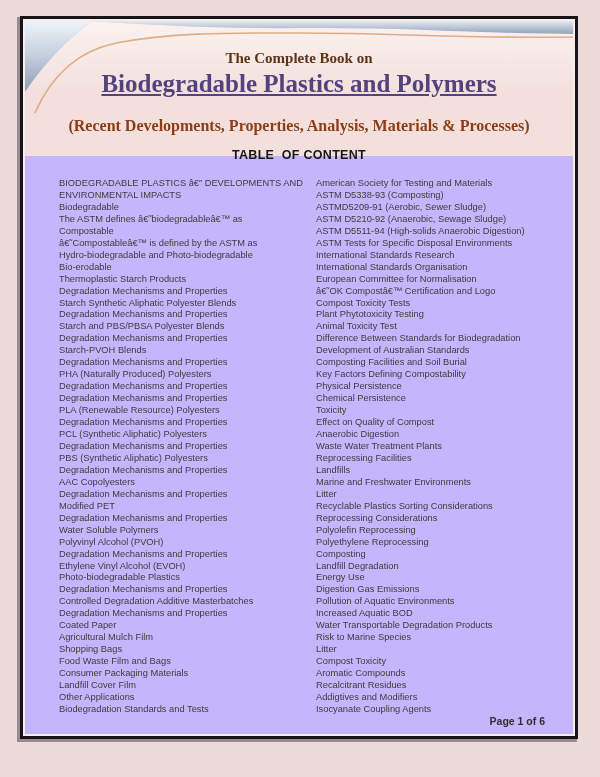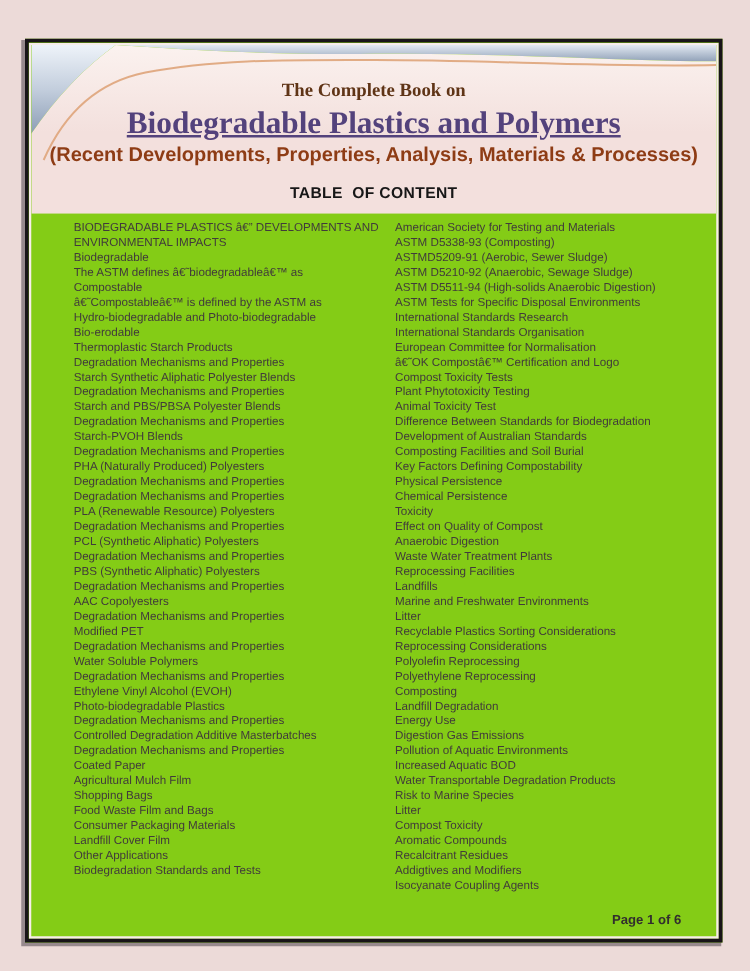--- a/index.html
+++ b/index.html
@@ -2,43 +2,43 @@
 <html><head>
 <meta charset="utf-8">
 <style>
   html,body{margin:0;padding:0;}
   body{
     width:600px;height:777px;position:relative;overflow:hidden;
     background:#ecdad8;
     font-family:"Liberation Sans",sans-serif;
   }
   .frame{
-    position:absolute;left:20px;top:31px;width:552px;height:717px;
+    position:absolute;left:20px;top:16px;width:552px;height:717px;
     border:3px solid #181418;
-    background:#84cc16;
+    background:#c4b5fd;
     box-shadow:-2px 2px 0 1px #97898d, inset 0 0 0 2px #f7ede9;
   }
   .frame-inner{position:absolute;inset:2px;overflow:hidden;}
   .header-deco{position:absolute;left:0;top:0;width:100%;height:135px;display:block;}
   .content{position:relative;z-index:2;}
   .titles{text-align:center;}
   .title-small{
     margin-top:29px;
     font-family:"Liberation Serif",serif;font-weight:bold;font-size:15px;line-height:17px;
     color:#5f3416;
   }
   .title-main{
     margin-top:2px;
     font-family:"Liberation Serif",serif;font-weight:bold;font-size:25px;line-height:29px;
     color:#53427c;
     text-decoration:underline;
   }
   .title-sub{
-    margin-top:2px;
-    font-family:Liberation Sans, sans-serif;font-weight:bold;font-size:16px;line-height:19px;
+    margin-top:18px;
+    font-family:Liberation Serif, serif;font-weight:bold;font-size:16px;line-height:19px;
     color:#8e3c15;
   }
   .toc-heading{
     margin-top:13px;
     font-weight:bold;font-size:12.5px;line-height:15px;color:#171717;
     letter-spacing:0.3px;
     white-space:pre;
   }
   .columns{
     display:flex;
@@ -116,20 +116,21 @@
             <div class="toc-line">Degradation Mechanisms and Properties</div>
             <div class="toc-line">PCL (Synthetic Aliphatic) Polyesters</div>
             <div class="toc-line">Degradation Mechanisms and Properties</div>
             <div class="toc-line">PBS (Synthetic Aliphatic) Polyesters</div>
             <div class="toc-line">Degradation Mechanisms and Properties</div>
             <div class="toc-line">AAC Copolyesters</div>
             <div class="toc-line">Degradation Mechanisms and Properties</div>
             <div class="toc-line">Modified PET</div>
             <div class="toc-line">Degradation Mechanisms and Properties</div>
             <div class="toc-line">Water Soluble Polymers</div>
+            <div class="toc-line">Polyvinyl Alcohol (PVOH)</div>
             <div class="toc-line">Degradation Mechanisms and Properties</div>
             <div class="toc-line">Ethylene Vinyl Alcohol (EVOH)</div>
             <div class="toc-line">Photo-biodegradable Plastics</div>
             <div class="toc-line">Degradation Mechanisms and Properties</div>
             <div class="toc-line">Controlled Degradation Additive Masterbatches</div>
             <div class="toc-line">Degradation Mechanisms and Properties</div>
             <div class="toc-line">Coated Paper</div>
             <div class="toc-line">Agricultural Mulch Film</div>
             <div class="toc-line">Shopping Bags</div>
             <div class="toc-line">Food Waste Film and Bags</div>

